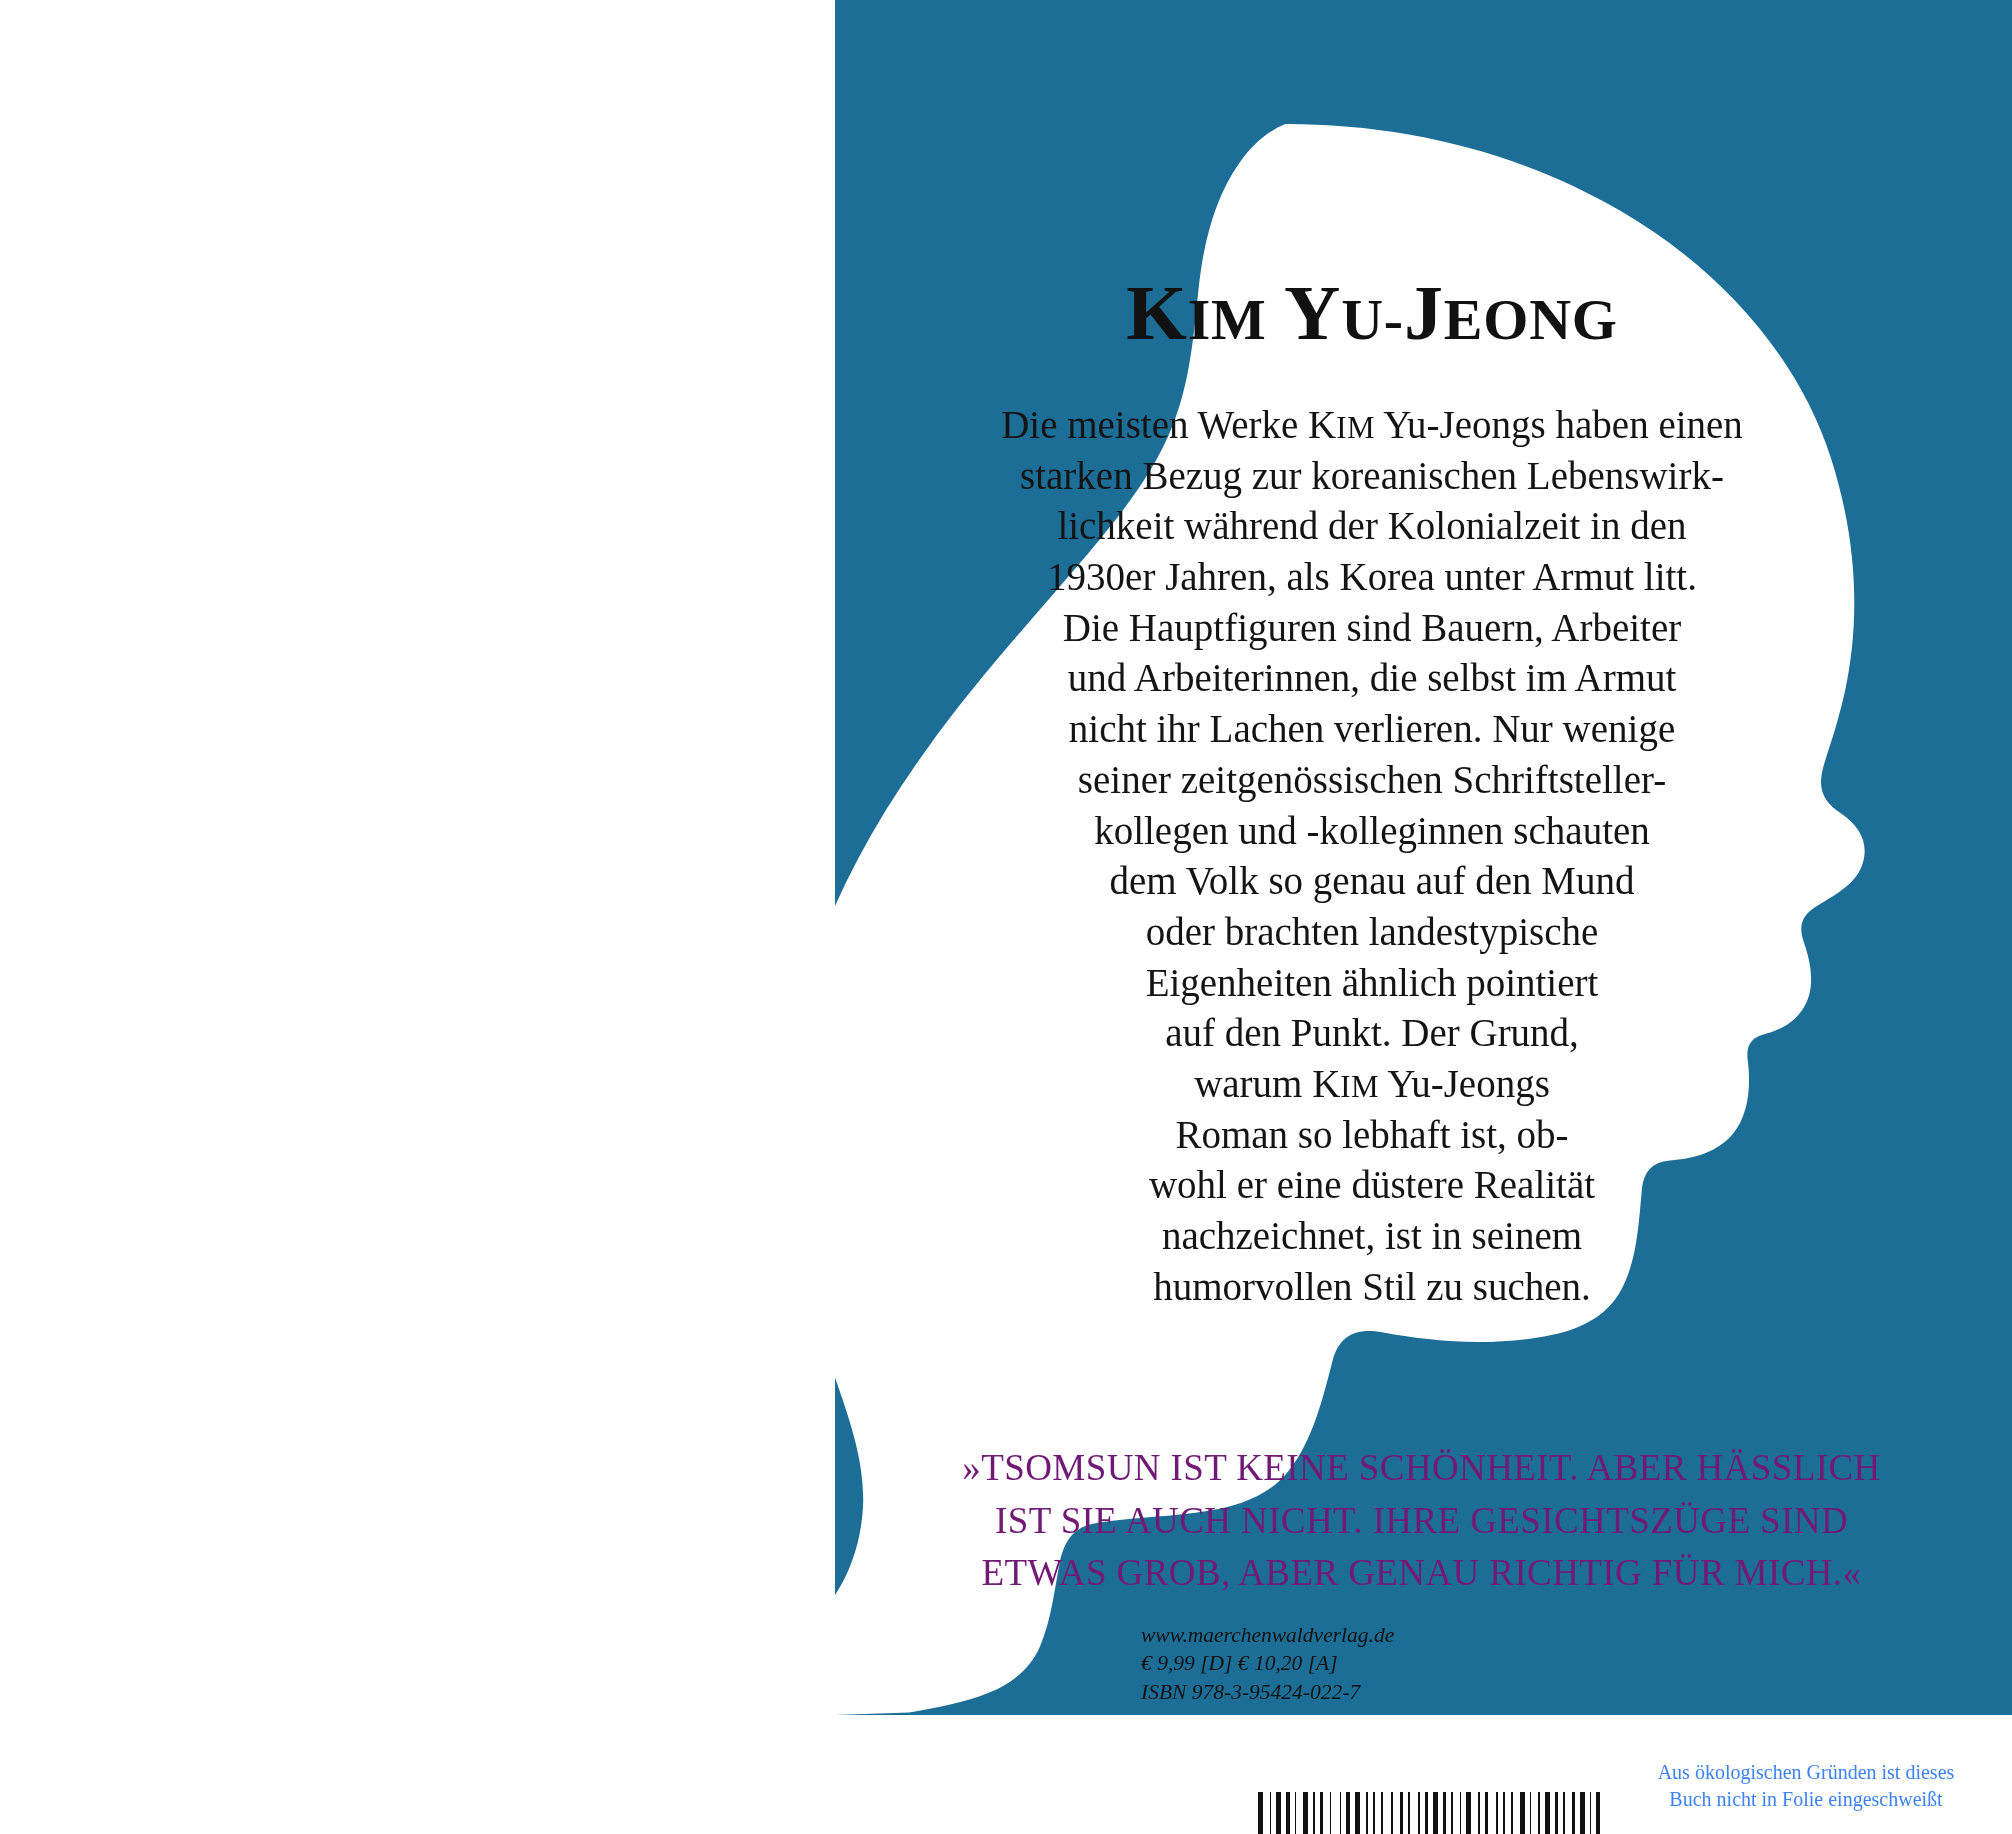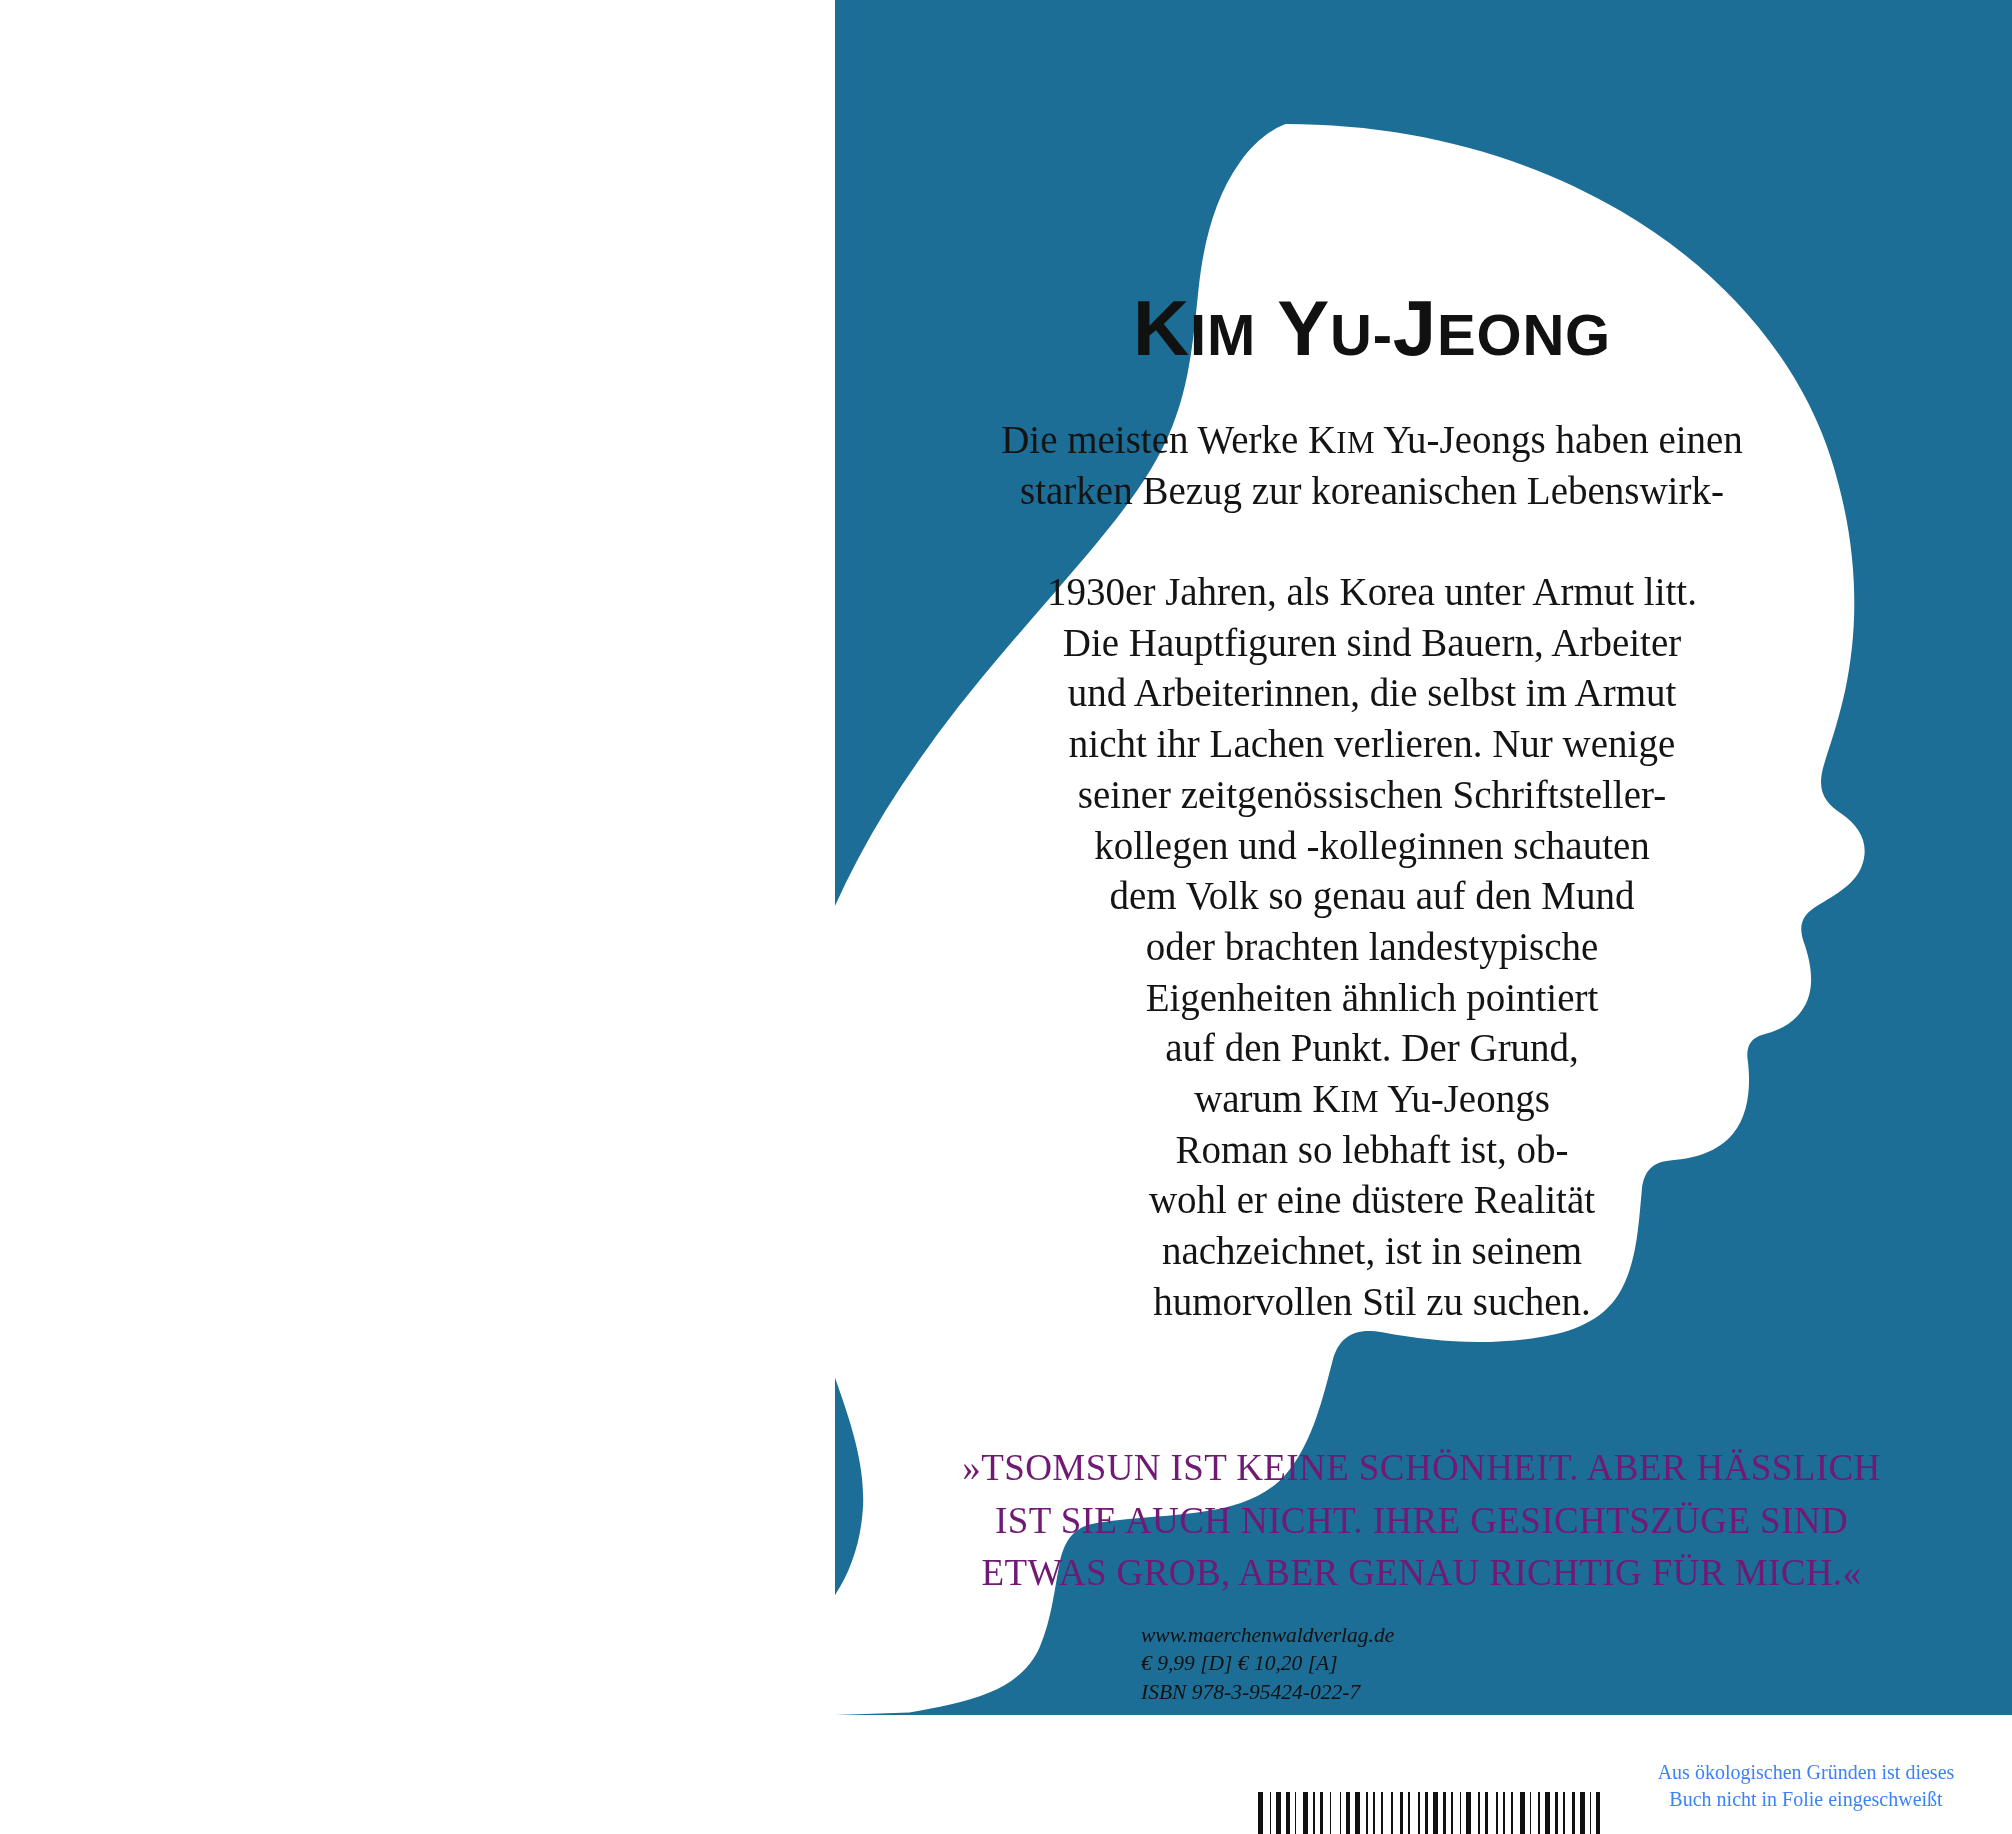--- a/index.html
+++ b/index.html
@@ -55,26 +55,26 @@
   
   .text-wrap {
     position: absolute;
     left: 934px;
     top: 273px;
     width: 876px;
     text-align: center;
   }
 
   .author-name {
-    font-family: Liberation Sans, sans-serif;
+    font-family: Liberation Serif, serif;
     color: #111111;
     font-size: 78px;
     letter-spacing: 0.8px;
     line-height: 1.0;
-    margin: 16px 0 48px 0;
+    margin: 1px 0 48px 0;
     white-space: nowrap;
   }
   .author-name .sc {
     font-size: 58px;
   }
 
   .blurb {
     color: #141414;
     font-size: 39px;
     line-height: 1.30;
@@ -193,21 +193,21 @@
   <div class="text-wrap">
 
     <h1 class="author-name">
       <span>K</span><span class="sc">IM</span>
       <span>Y</span><span class="sc">U-</span><span>J</span><span class="sc">EONG</span>
     </h1>
 
     <p class="blurb">
       <span>Die meisten Werke K</span><span class="sc">IM</span><span> Yu-Jeongs haben einen</span><br>
       <span>starken Bezug zur koreanischen Lebenswirk-</span><br>
-      <br>
+      <span>lichkeit während der Kolonialzeit in den</span><br>
       <span>1930er Jahren, als Korea unter Armut litt.</span><br>
       <span>Die Hauptfiguren sind Bauern, Arbeiter</span><br>
       <span>und Arbeiterinnen, die selbst im Armut</span><br>
       <span>nicht ihr Lachen verlieren. Nur wenige</span><br>
       <span>seiner zeitgenössischen Schriftsteller-</span><br>
       <span>kollegen und -kolleginnen schauten</span><br>
       <span>dem Volk so genau auf den Mund</span><br>
       <span>oder brachten landestypische</span><br>
       <span>Eigenheiten ähnlich pointiert</span><br>
       <span>auf den Punkt. Der Grund,</span><br>

